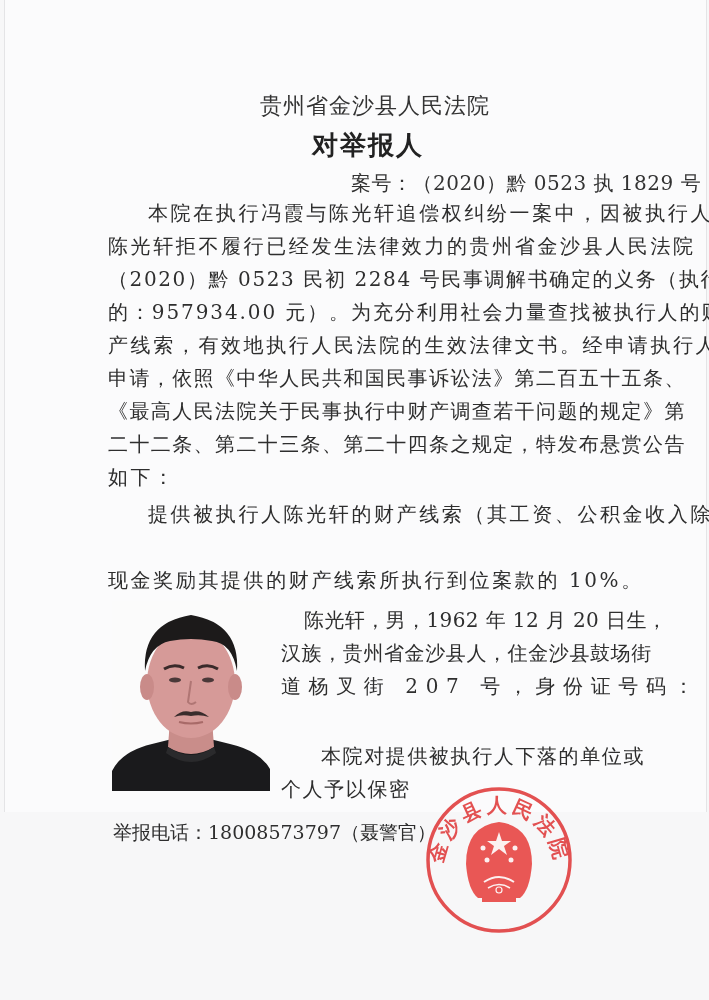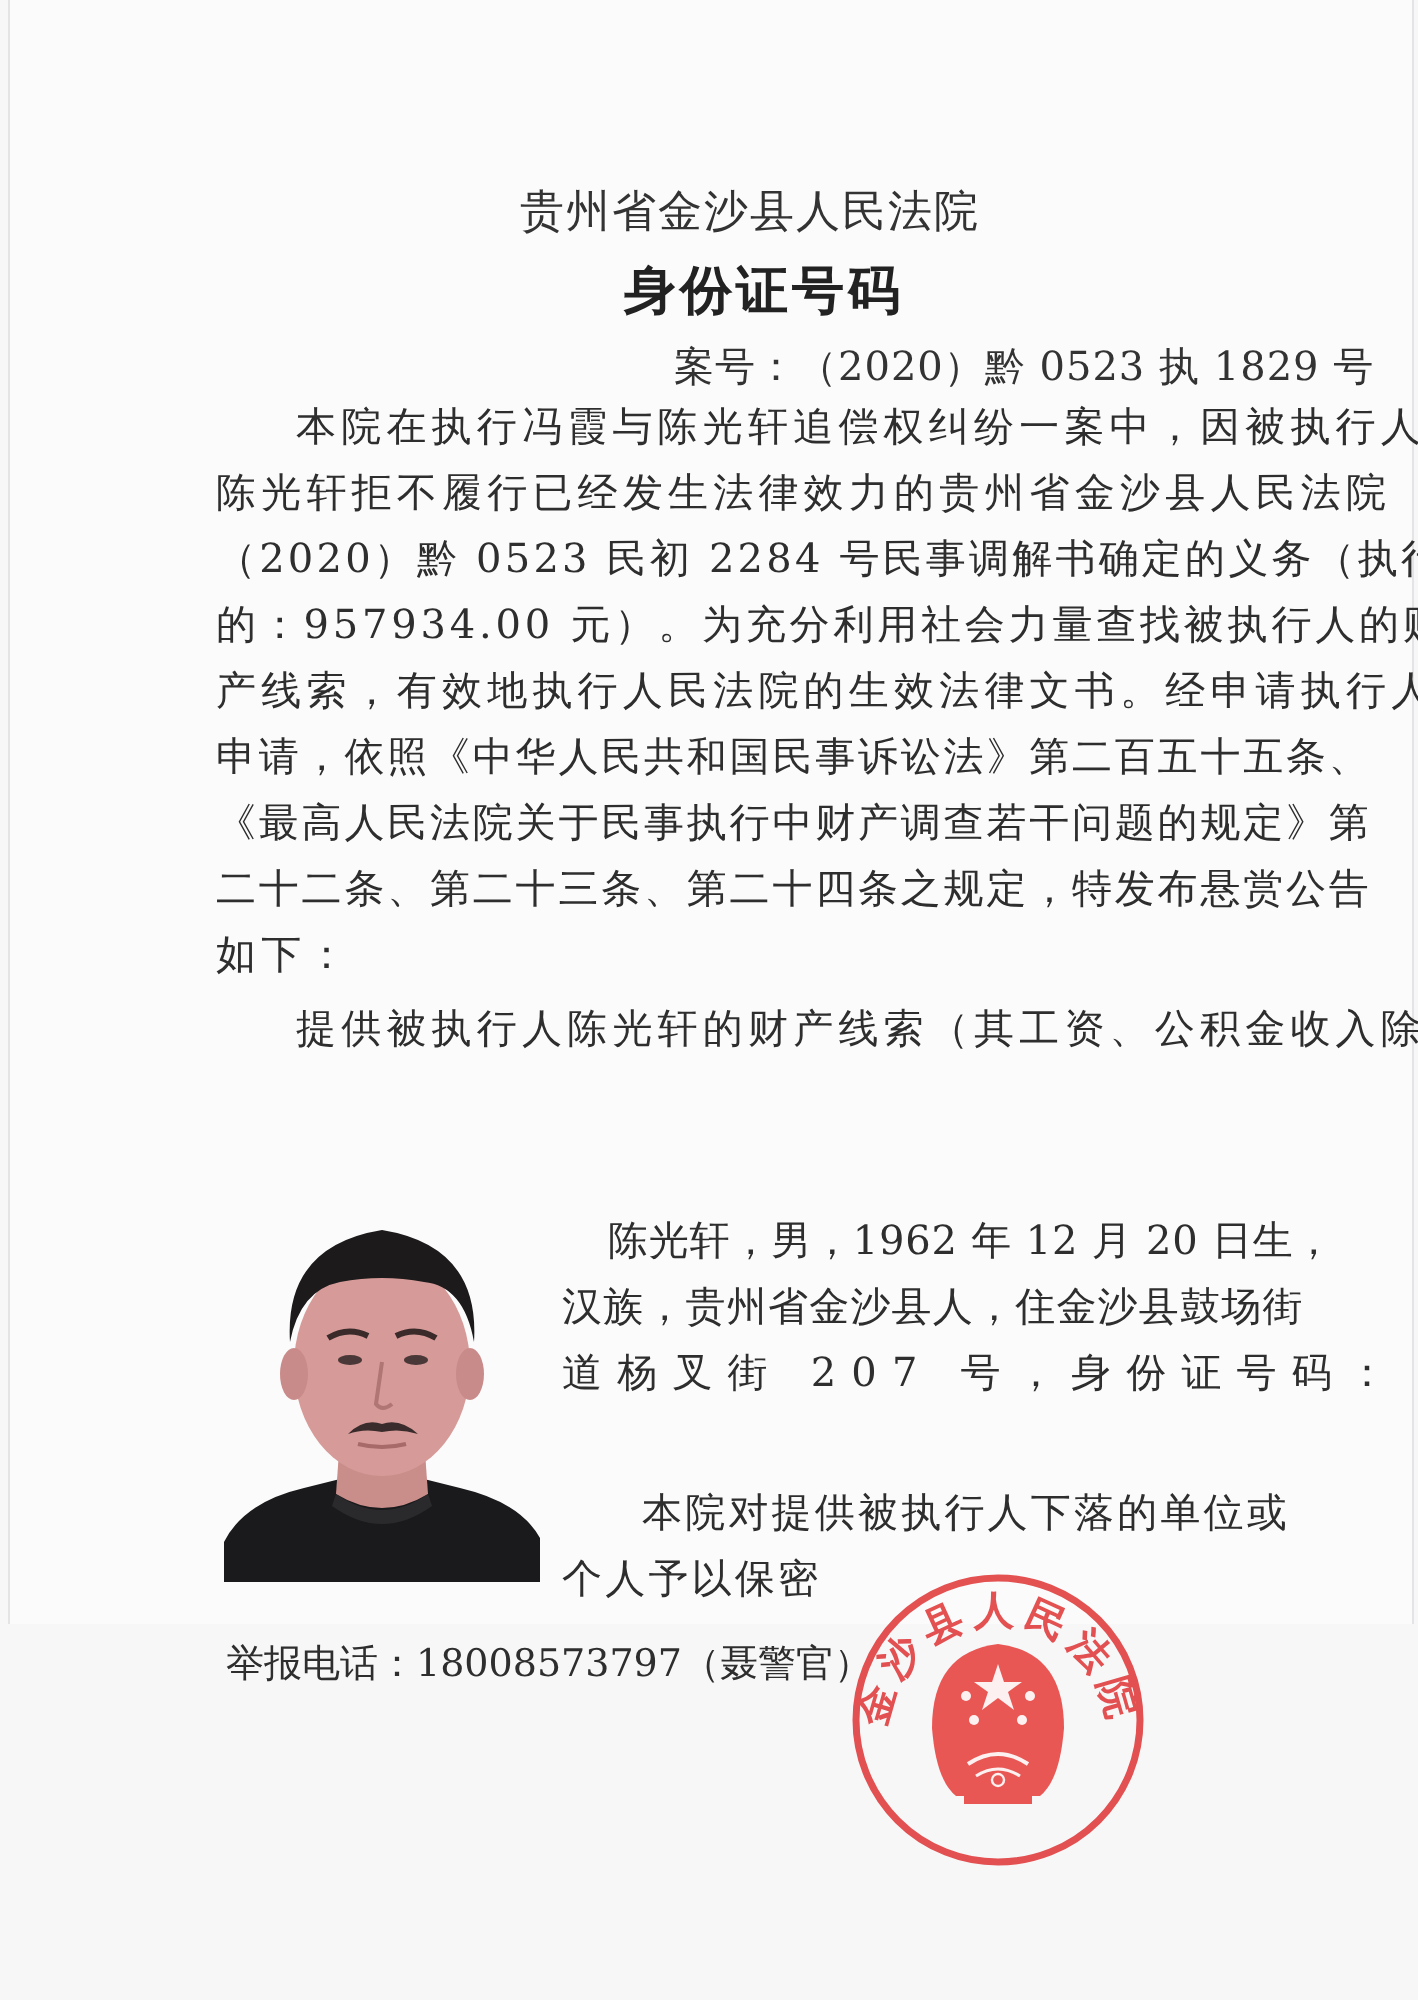--- a/index.html
+++ b/index.html
@@ -17,21 +17,21 @@
     border-right: 1px solid #e4e4e6;
   }
   .abs { position: absolute; white-space: nowrap; }
   .court-name {
     left: 255px; top: 91px; font-size: 22px; letter-spacing: 1px; color: #333;
   }
   .doc-title {
     left: 307px; top: 128px; font-size: 26px; font-weight: bold; letter-spacing: 2px; color: #222;
   }
   .case-no {
-    left: 332px; top: 170px; font-size: 20px; letter-spacing: 0.5px; color: #333;
+    left: 346px; top: 170px; font-size: 20px; letter-spacing: 0.5px; color: #333;
   }
   .line {
     position: absolute; white-space: nowrap;
     font-size: 20px; letter-spacing: 2.6px; color: #2e2e2e;
     line-height: 24px;
   }
   .photo {
     position: absolute; left: 107px; top: 601px; width: 158px; height: 190px;
     background: #fdfdfd; overflow: hidden;
   }
@@ -41,34 +41,35 @@
   .date {
     position: absolute; left: 393px; top: 860px; font-size: 19px; letter-spacing: 0.5px; color: #3a3a3a;
   }
 </style>
 </head>
 <body>
 
 <div class="page">
 
   <div class="abs court-name">贵州省金沙县人民法院</div>
-  <div class="abs doc-title">身份证号码</div>
+  <div class="abs doc-title">对举报人</div>
   <div class="abs case-no">案号：（2020）黔 0523 执 1829 号</div>
 
   <div class="line" style="left:143px; top:201px;">本院在执行冯霞与陈光轩追偿权纠纷一案中，因被执行人</div>
   <div class="line" style="left:103px; top:234px;">陈光轩拒不履行已经发生法律效力的贵州省金沙县人民法院</div>
   <div class="line" style="left:103px; top:267px; letter-spacing:1.6px;">（2020）黔 0523 民初 2284 号民事调解书确定的义务（执行标</div>
   <div class="line" style="left:103px; top:300px; letter-spacing:1.9px;">的：957934.00 元）。为充分利用社会力量查找被执行人的财</div>
   <div class="line" style="left:103px; top:333px;">产线索，有效地执行人民法院的生效法律文书。经申请执行人</div>
   <div class="line" style="left:103px; top:399px; letter-spacing:1.4px;">《最高人民法院关于民事执行中财产调查若干问题的规定》第</div>
   <div class="line" style="left:103px; top:366px; letter-spacing:1.4px;">申请，依照《中华人民共和国民事诉讼法》第二百五十五条、</div>
   <div class="line" style="left:103px; top:432px; letter-spacing:1.4px;">二十二条、第二十三条、第二十四条之规定，特发布悬赏公告</div>
   <div class="line" style="left:103px; top:465px;">如下：</div>
 
   <div class="line" style="left:143px; top:502px;">提供被执行人陈光轩的财产线索（其工资、公积金收入除</div>
+  <div class="line" style="left:103px; top:568px;">现金奖励其提供的财产线索所执行到位案款的 10%。</div>
 
   <div class="photo">
     <svg width="158" height="190" viewBox="0 0 158 190">
       <rect width="158" height="190" fill="#fbfbfb"></rect>
 
       <path d="M0 190 L0 170 Q10 150 40 143 L60 138 L98 138 L118 143 Q148 150 158 168 L158 190 Z" fill="#1a1a1c"></path>
 
       <path d="M58 118 L100 118 L102 146 Q79 160 56 146 Z" fill="#c98d8a"></path>
 
       <path d="M56 146 Q79 162 102 146 L104 152 Q79 170 54 152 Z" fill="#2a2a2c"></path>

